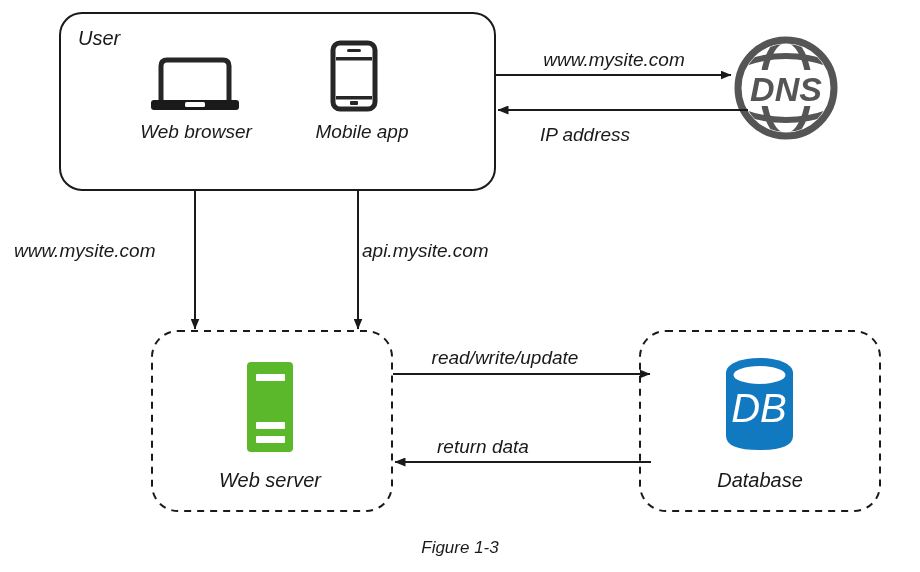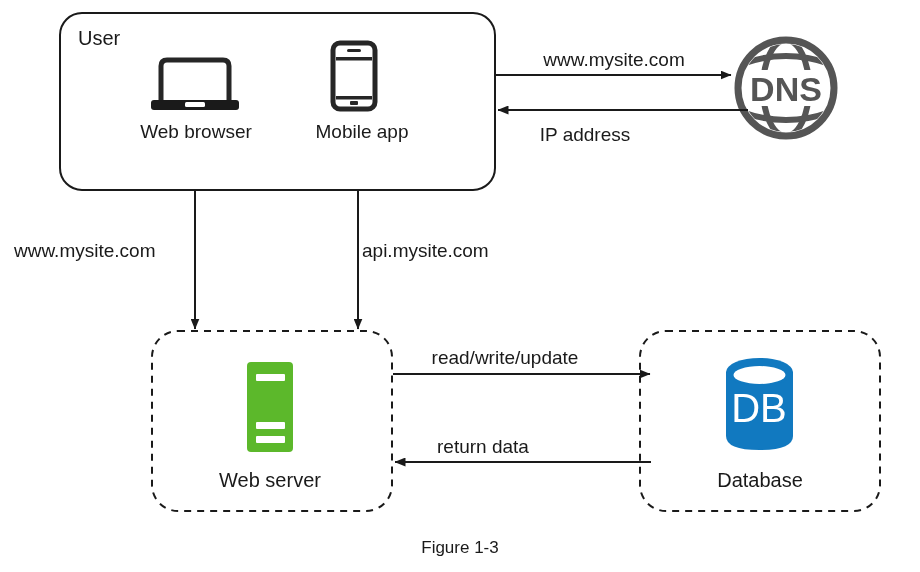--- a/index.html
+++ b/index.html
@@ -9,20 +9,21 @@
   }
   body {
     font-family: "Liberation Sans", sans-serif;
   }
   #canvas {
     position: relative;
     width: 920px;
     height: 572px;
     background: #ffffff;
     overflow: hidden;
+    font-style: italic;
   }
   svg.diagram {
     display: block;
     width: 920px;
     height: 572px;
   }
   .lbl {
     font-family: "Liberation Sans", sans-serif;
     fill: #1a1a1a;
   }

